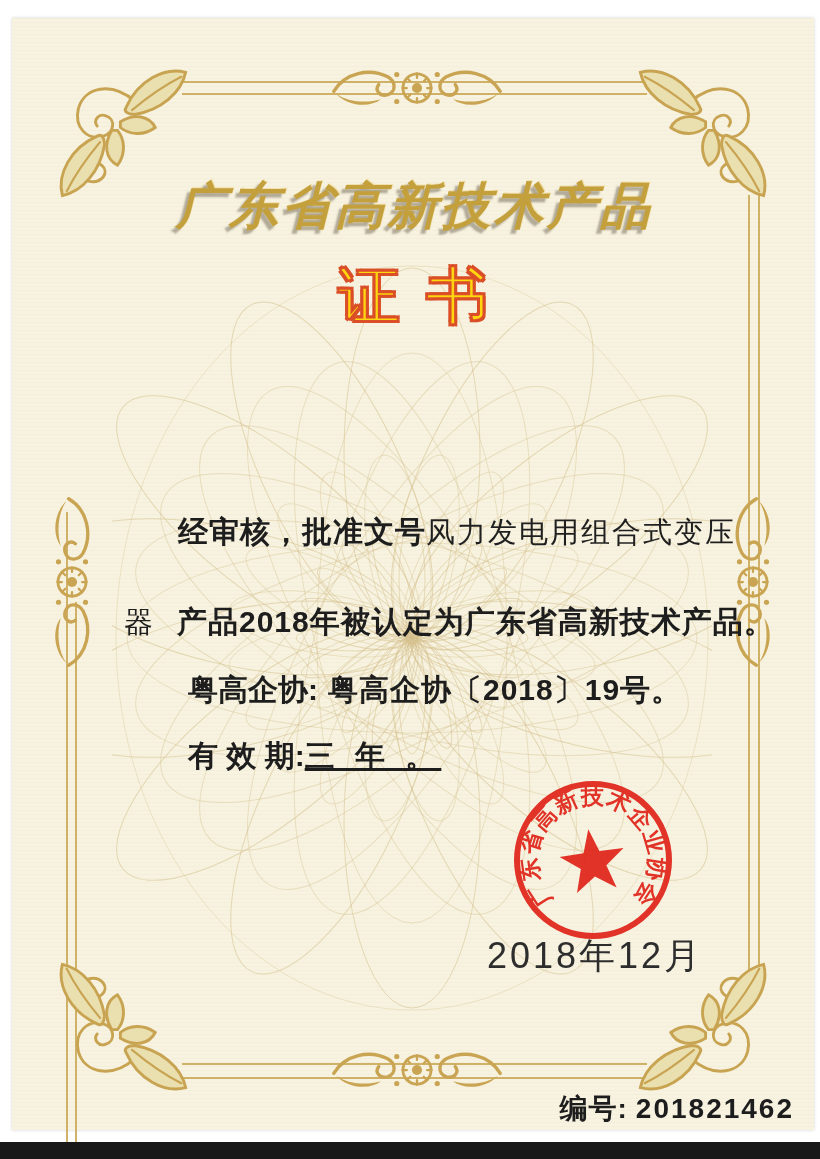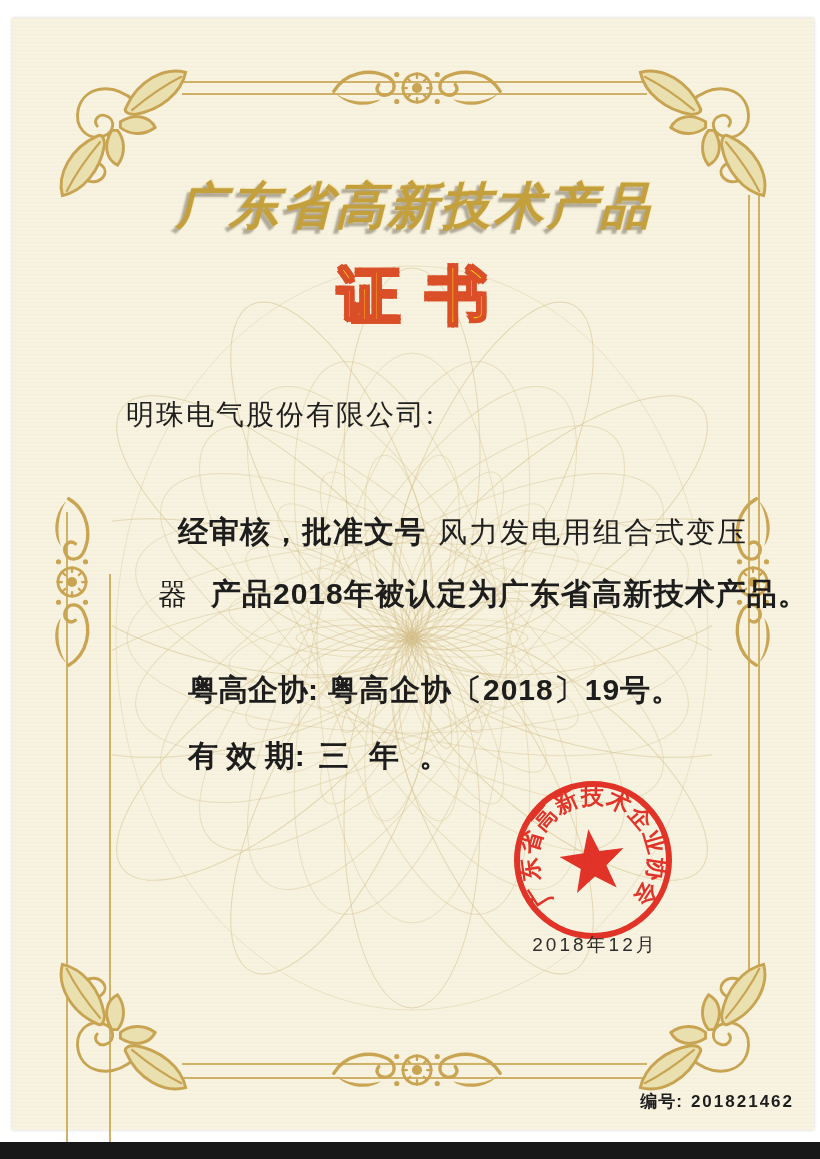--- a/index.html
+++ b/index.html
@@ -42,45 +42,45 @@
   .title{
     position:absolute;left:0;top:155px;width:100%;margin:0;text-align:center;
     font-size:50px;font-weight:700;letter-spacing:3px;padding-left:3px;box-sizing:border-box;
     color:#c4a03c;
     text-shadow:-4px 4px 2px rgba(122,112,92,.55), 1px -1px 0 rgba(240,220,160,.8);
     font-style:italic;
   }
   .certword{
     position:absolute;left:0;top:236px;width:100%;text-align:center;
     font-family:"Liberation Serif","DejaVu Serif",serif;
-    font-size:62px;font-weight:700;letter-spacing:26px;padding-left:26px;box-sizing:border-box;
+    font-size:62px;font-weight:400;letter-spacing:26px;padding-left:26px;box-sizing:border-box;
     color:#ffd60f;
     -webkit-text-stroke:2px #da4f28;
     text-shadow:2px 2px 0 #da4f28,-2px 2px 0 #da4f28,2px -2px 0 #da4f28,-2px -2px 0 #da4f28;
   }
   .kai{font-family:"Liberation Serif","DejaVu Serif",serif;font-weight:400;color:#1f1f1f;}
   .hei{font-family:"Liberation Sans","DejaVu Sans",sans-serif;font-weight:700;color:#1d1d1d;}
   .recipient{position:absolute;left:114px;top:378px;font-size:28px;letter-spacing:2px;}
   .line{position:absolute;white-space:nowrap;}
   .l1{left:166px;top:494px;}
   .l1 .prefix{font-size:30px;letter-spacing:1px;}
-  .l1 .prod{font-size:29px;letter-spacing:2px;margin-left:12px;}
-  .l2{left:112px;top:556px;margin-left:34px;}
+  .l1 .prod{font-size:29px;letter-spacing:2px;}
+  .l2{left:112px;top:584px;}
   .l2 .prod2{font-size:29px;}
   .l2 .result{font-size:30px;letter-spacing:1px;margin-left:24px;}
   .l3{left:176px;top:652px;font-size:30px;}
   .l3 .val{margin-left:10px;letter-spacing:1px;margin-top:40px;}
   .l4{left:176px;top:718px;font-size:30px;}
-  .l4 .val{margin-left:14px;letter-spacing:6px;}
+  .l4 .val{letter-spacing:6px;text-decoration:underline;}
   .seal{position:absolute;left:496px;top:757px;width:170px;height:170px;opacity:.93;}
   .issue-date{
     position:absolute;left:433px;top:914px;width:300px;text-align:center;
-    font-size:19px;color:#2d2d2d;letter-spacing:3px;font-weight:400;
-  }
-  .serial{position:absolute;right:20px;top:1072px;font-size:17px;font-weight:700;color:#1d1d1d;letter-spacing:1px;}
+    font-size:36px;color:#2d2d2d;letter-spacing:3px;font-weight:400;
+  }
+  .serial{position:absolute;right:20px;top:1072px;font-size:28px;font-weight:700;color:#1d1d1d;letter-spacing:1px;}
   .serial .sv{margin-left:8px;letter-spacing:2px;}
 </style>
 </head>
 <body>
 
 <div class="stage">
 
   <svg width="0" height="0" style="position:absolute" aria-hidden="true">
     <defs>
       <g id="corner-orn" stroke="#c8a452" stroke-width="2" fill="none" stroke-linecap="round">
@@ -222,21 +222,20 @@
     <svg class="corner bl" viewBox="0 0 100 100">
         <use href="#corner-orn"></use>
       </svg>
     <svg class="corner br" viewBox="0 0 100 100">
         <use href="#corner-orn"></use>
       </svg>
 
     <h1 class="title">广东省高新技术产品</h1>
     <div class="certword">证书</div>
 
-    <div class="recipient kai">明珠电气股份有限公司:</div>
 
     <div class="line l1">
       <span class="hei prefix">经审核，批准文号</span><span class="kai prod">风力发电用组合式变压</span>
     </div>
     <div class="line l2">
       <span class="kai prod2">器</span><span class="hei result">产品2018年被认定为广东省高新技术产品。</span>
     </div>
 
     <div class="line l3 hei">
       <span>粤高企协:</span><span class="val">粤高企协〔2018〕19号。</span>

